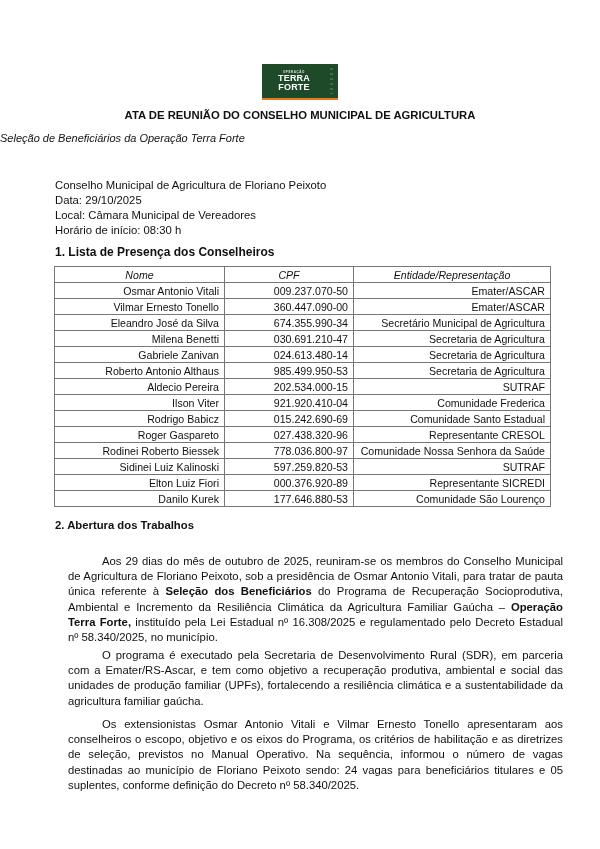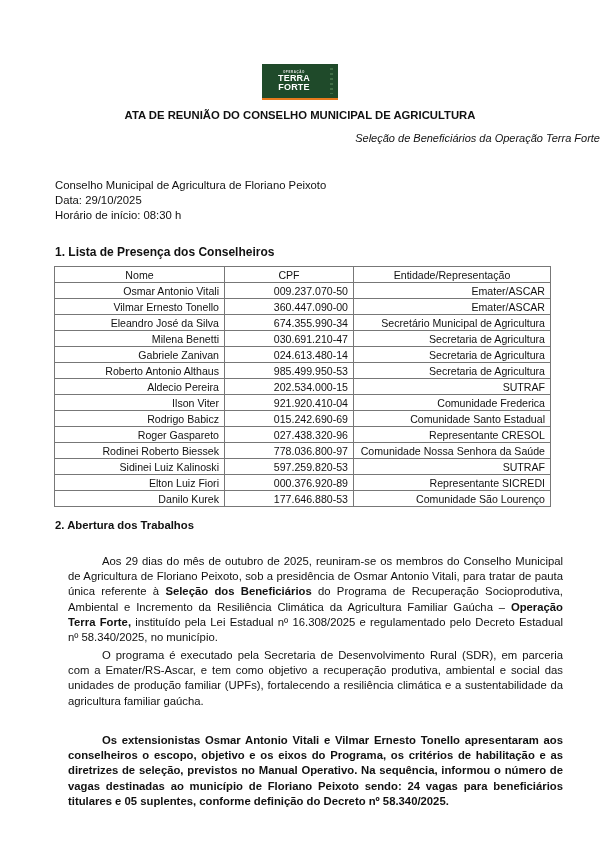--- a/index.html
+++ b/index.html
@@ -10,55 +10,56 @@
     .logo .op { position: absolute; left: 0; right: 12px; top: 6px; text-align: center;
                 font-size: 3px; letter-spacing: 0.6px; color: #e6e6e6; font-weight: bold; }
     .logo .t1 { position: absolute; left: 0; right: 12px; top: 10px; text-align: center;
                 font-size: 9px; font-weight: bold; color: #ffffff; line-height: 9px; letter-spacing: 0.2px; }
     .logo .t2 { position: absolute; left: 0; right: 12px; top: 19px; text-align: center;
                 font-size: 9px; font-weight: bold; color: #ffffff; line-height: 9px; letter-spacing: 0.2px; }
     .logo .dots { position: absolute; right: 5px; top: 4px; width: 3px; height: 26px;
                   background: repeating-linear-gradient(to bottom, #3f6d45 0 2px, transparent 2px 5px); }
     .title { position: absolute; left: 0; right: 0; top: 109px; text-align: center;
              font-weight: bold; font-size: 11.3px; }
-    .subtitle { position: absolute; left: 0; right: 0; top: 132px; text-align: right;
+    .subtitle { position: absolute; left: 0; right: 0; top: 132px; text-align: left;
                 font-style: italic; font-size: 11px; }
     .info { position: absolute; left: 55px; top: 178px; line-height: 15px; font-size: 11.3px; }
     .h1 { position: absolute; left: 55px; top: 245px; font-weight: bold; font-size: 12px; }
     table.presence { position: absolute; left: 54px; top: 266px; width: 497px;
                      border-collapse: collapse; font-size: 10.6px; }
     table.presence th, table.presence td { border: 1px solid #777; padding: 0 5px; height: 15px;
                      line-height: 14px; text-align: right; font-weight: normal; white-space: nowrap; }
-    table.presence th { text-align: center; }
+    table.presence th { text-align: center; font-style: italic; }
     table.presence col.c1 { width: 170px; }
     table.presence col.c2 { width: 129px; }
     .h2 { position: absolute; left: 55px; top: 519px; font-weight: bold; font-size: 11.3px; }
     .para { position: absolute; left: 55px; width: 495px; text-align: justify;
             font-size: 11.3px; line-height: 15.2px; margin: 13px; }
     .para .indent { display: inline-block; width: 34px; }
     .p1 { top: 541px; }
     .p2 { top: 635px; }
-    .p3 { top: 720px; font-weight: bold; }
+    .p3 { top: 704px; }
   </style>
 </head>
 <body>
 
 <div class="logo">
   <div class="op">OPERAÇÃO</div>
   <div class="t1">TERRA</div>
   <div class="t2">FORTE</div>
   <div class="dots"></div>
 </div>
 
 <div class="title">ATA DE REUNIÃO DO CONSELHO MUNICIPAL DE AGRICULTURA</div>
 <div class="subtitle">Seleção de Beneficiários da Operação Terra Forte</div>
 
 <div class="info">
   <div>Conselho Municipal de Agricultura de Floriano Peixoto</div>
   <div>Data: 29/10/2025</div>
+  <div>Local: Câmara Municipal de Vereadores</div>
   <div>Horário de início: 08:30 h</div>
 </div>
 
 <div class="h1">1. Lista de Presença dos Conselheiros</div>
 
 <table class="presence">
   <colgroup>
       <col class="c1">
       <col class="c2">
       <col class="c3">

